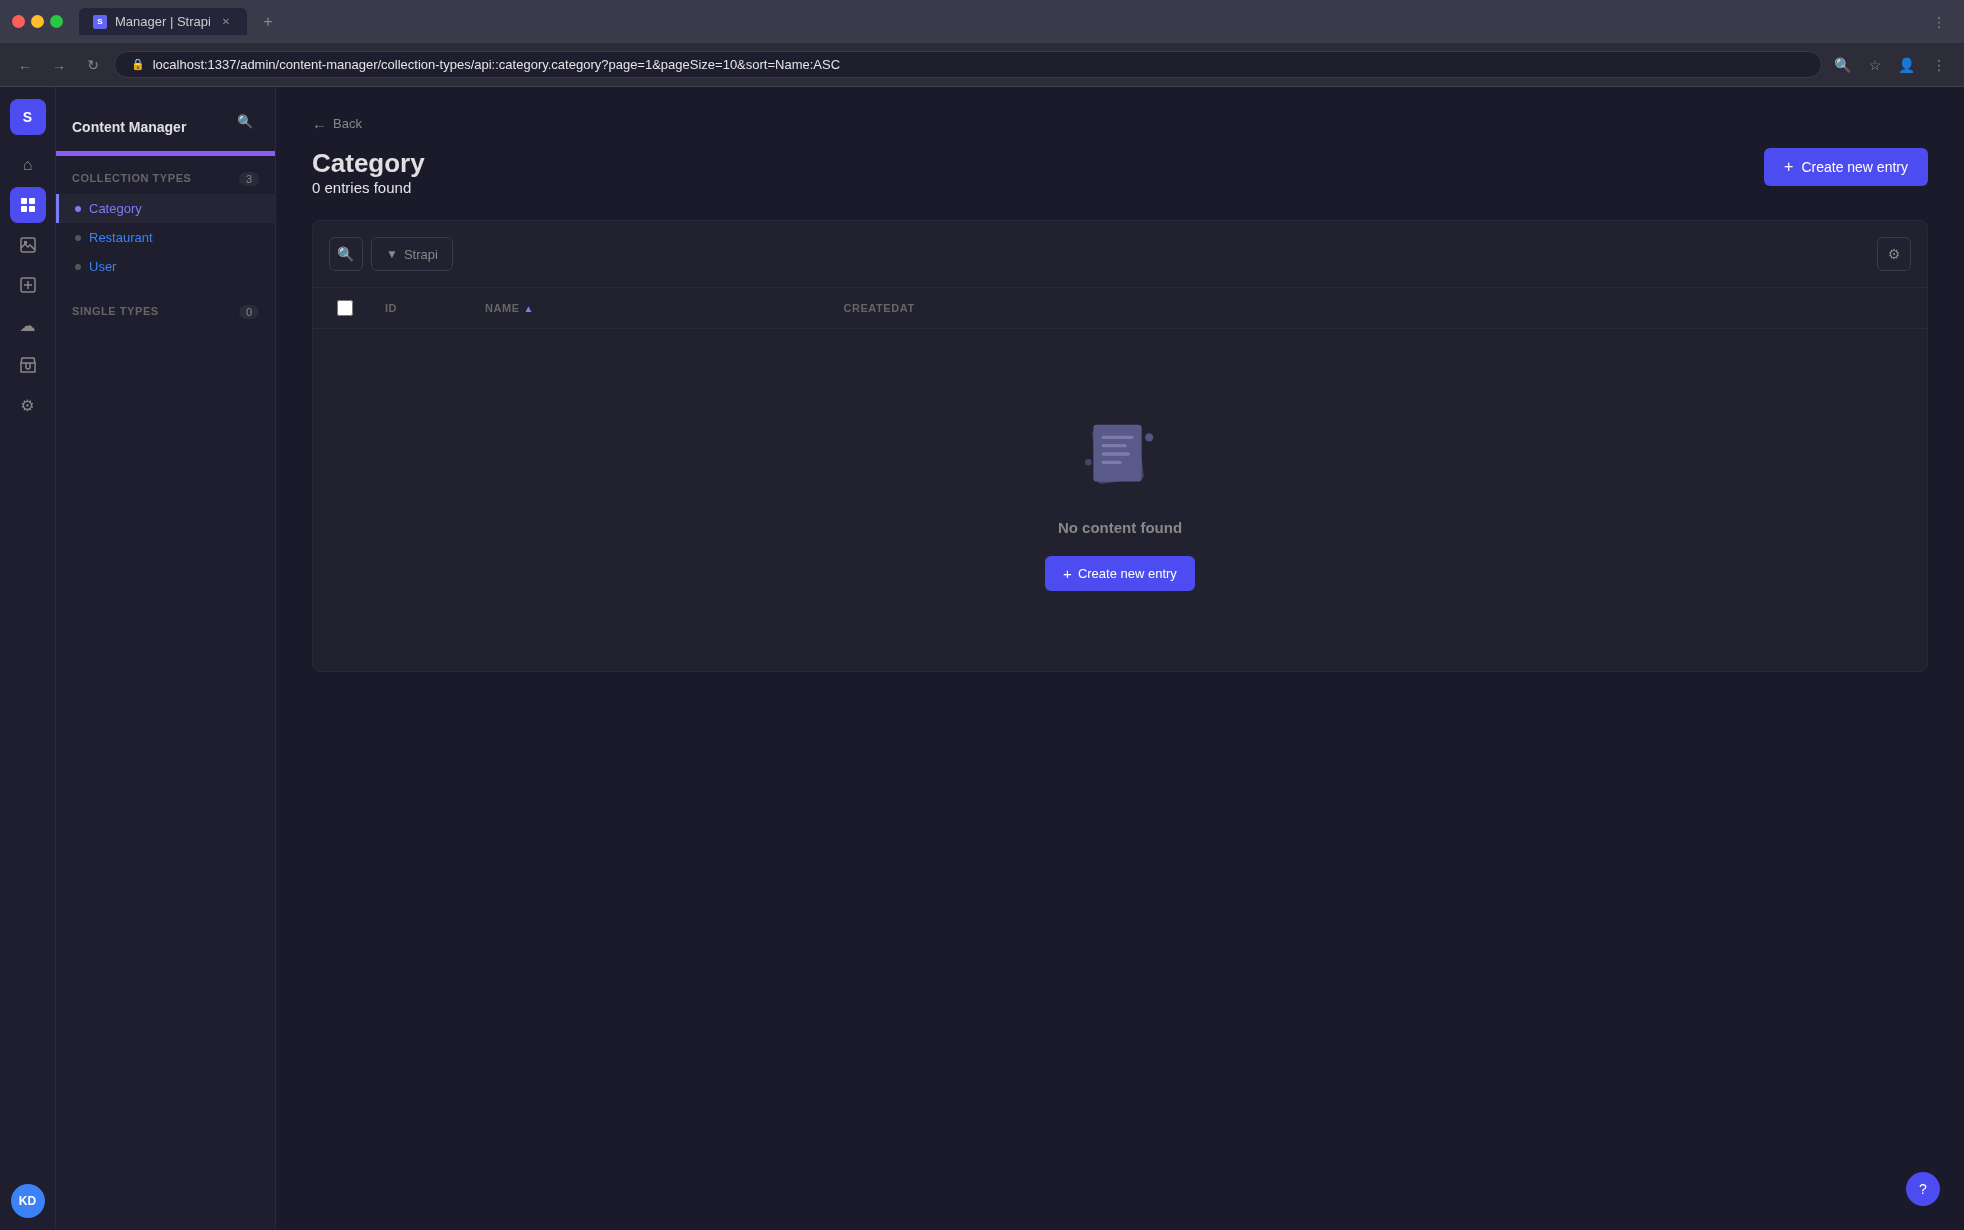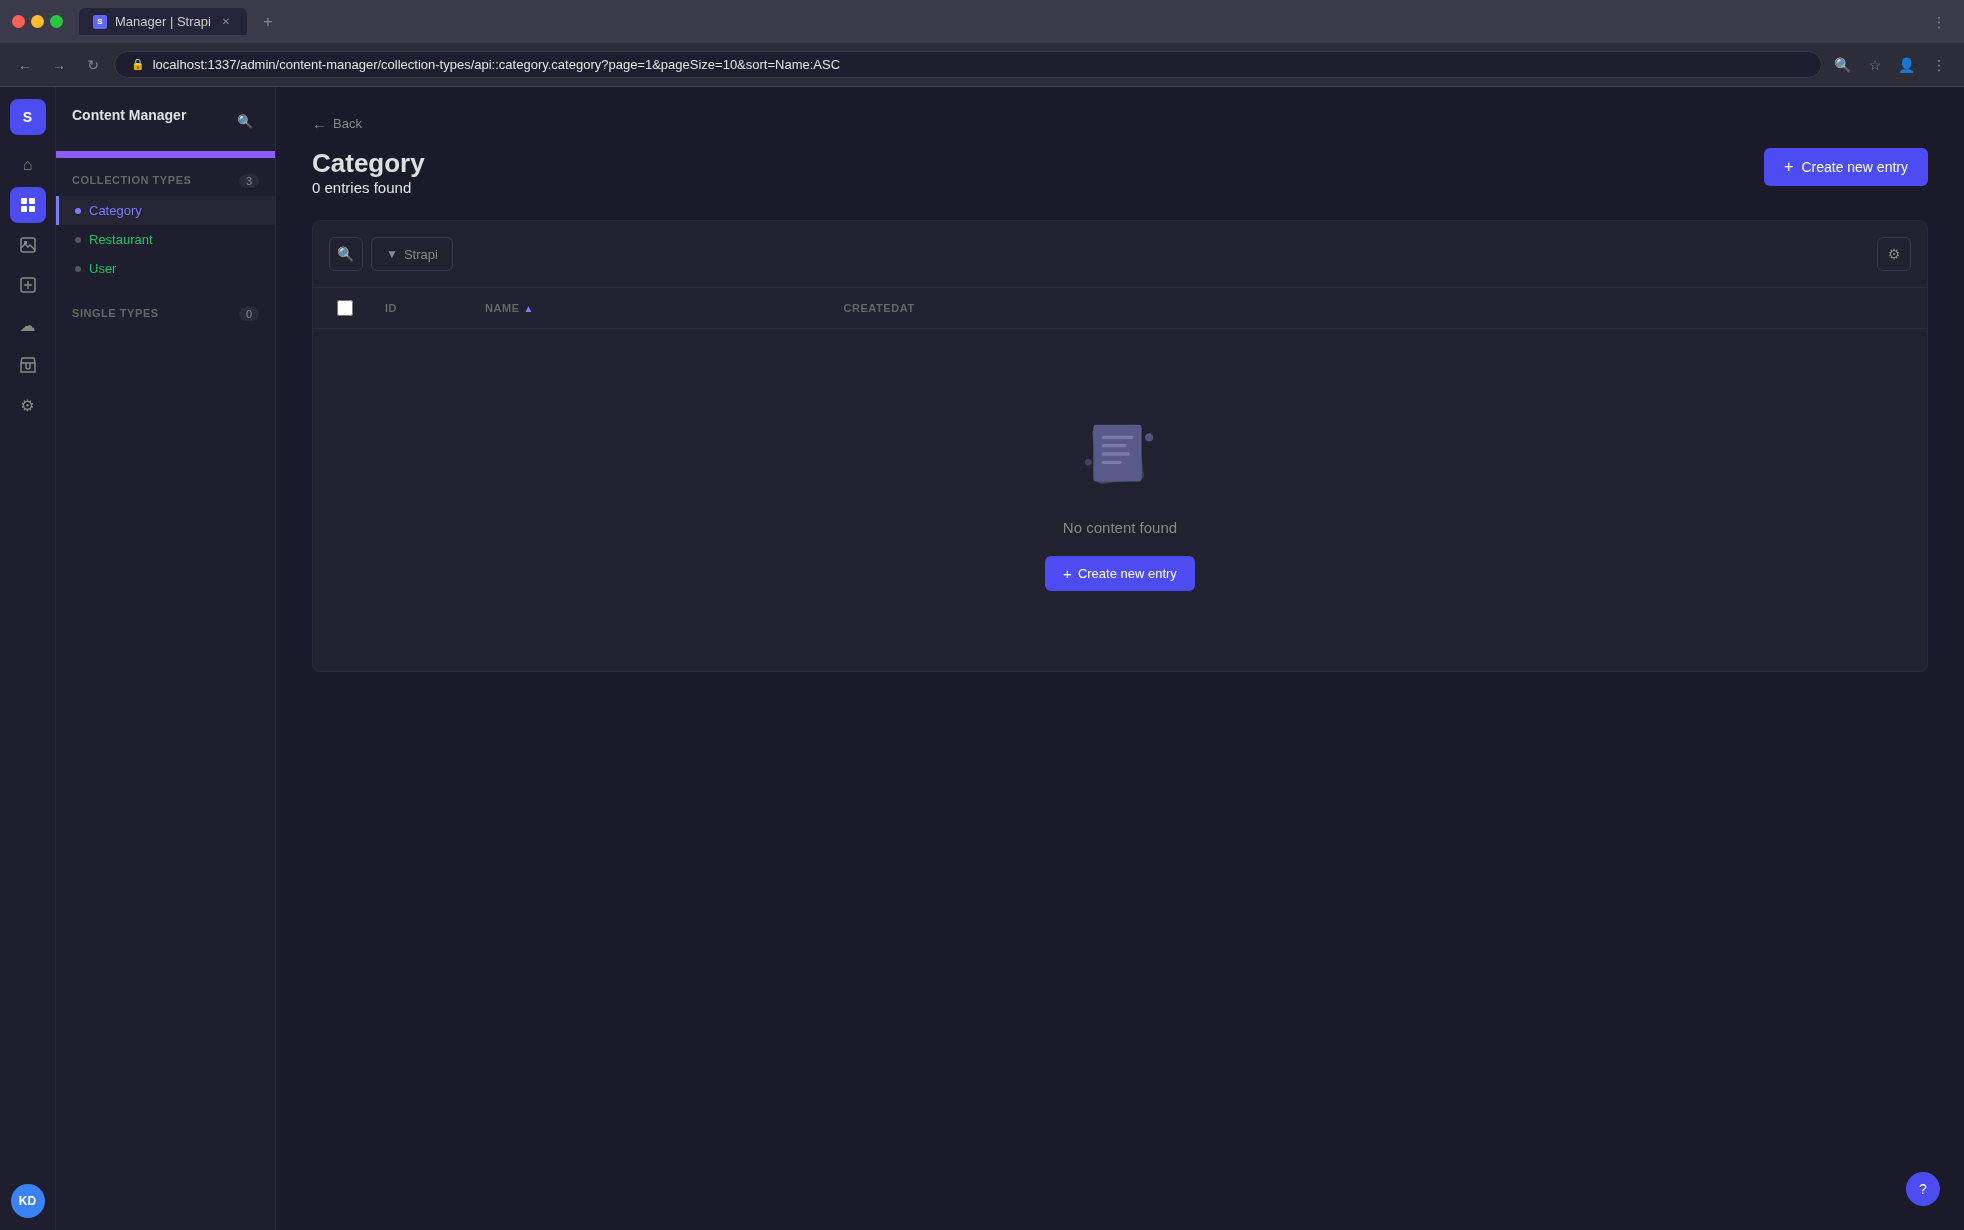--- a/index.html
+++ b/index.html
@@ -220,24 +220,24 @@
       width: 220px;
       background: #1e1e2e;
       border-right: 1px solid #2a2a3a;
       display: flex;
       flex-direction: column;
       flex-shrink: 0;
       overflow-y: auto;
     }
     .nav-sidebar-header {
       display: flex;
-      align-items: flex-start;
+      align-items: flex-end;
       justify-content: space-between;
       padding: 20px 16px 16px;
-      border-bottom: 7px solid #8b5cf6;
+      border-bottom: 5px solid #8b5cf6;
     }
     .nav-sidebar-title {
       font-size: 14px;
       font-weight: 600;
       color: #e0e0e0;
     }
     .search-icon-btn {
       width: 28px;
       height: 28px;
       border-radius: 6px;
@@ -272,21 +272,21 @@
       border-radius: 10px;
       min-width: 20px;
       text-align: center;
     }
     .nav-item {
       display: flex;
       align-items: center;
       gap: 8px;
       padding: 7px 16px;
       cursor: pointer;
-      color: #22c55e;
+      color: #3b82f6;
       font-size: 13px;
       transition: background 0.1s;
       border-left: 3px solid transparent;
     }
     .nav-item.active {
       color: #7c7cf5;
       background: #252535;
       border-left-color: #7c7cf5;
     }
     .nav-dot {
@@ -453,21 +453,21 @@
       display: flex;
       flex-direction: column;
       align-items: center;
       justify-content: center;
       padding: 80px 20px;
       gap: 20px;
     }
     .empty-title {
       font-size: 15px;
       color: #888;
-      font-weight: 400;
+      font-weight: 700;
     }
     .empty-create-btn {
       display: flex;
       align-items: center;
       gap: 6px;
       background: #4c4cf0;
       color: white;
       border: none;
       padding: 9px 18px;
       border-radius: 6px;

